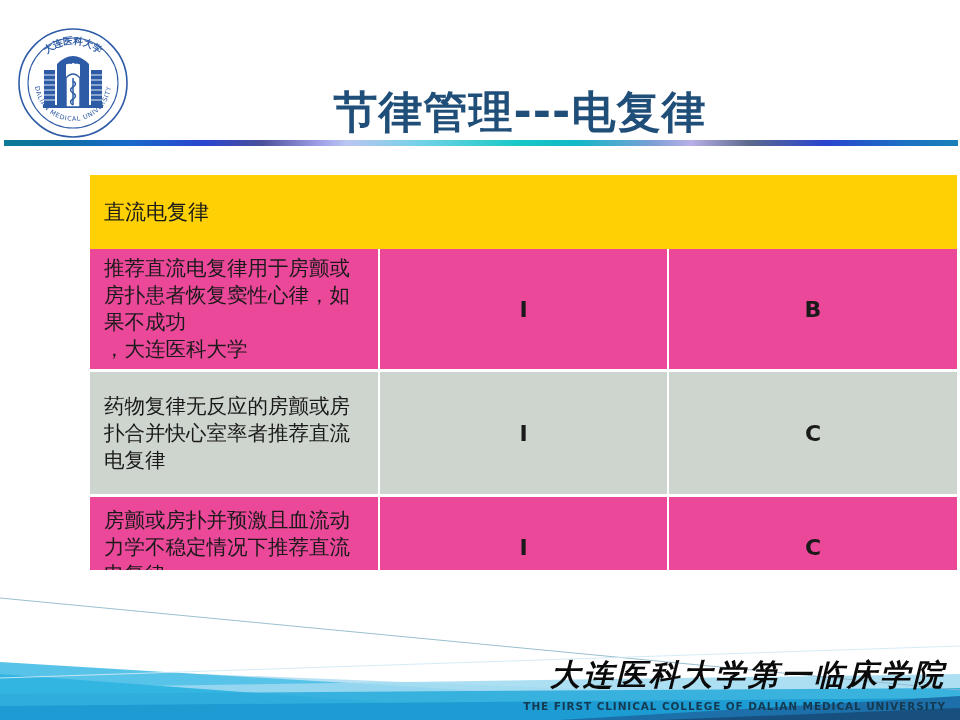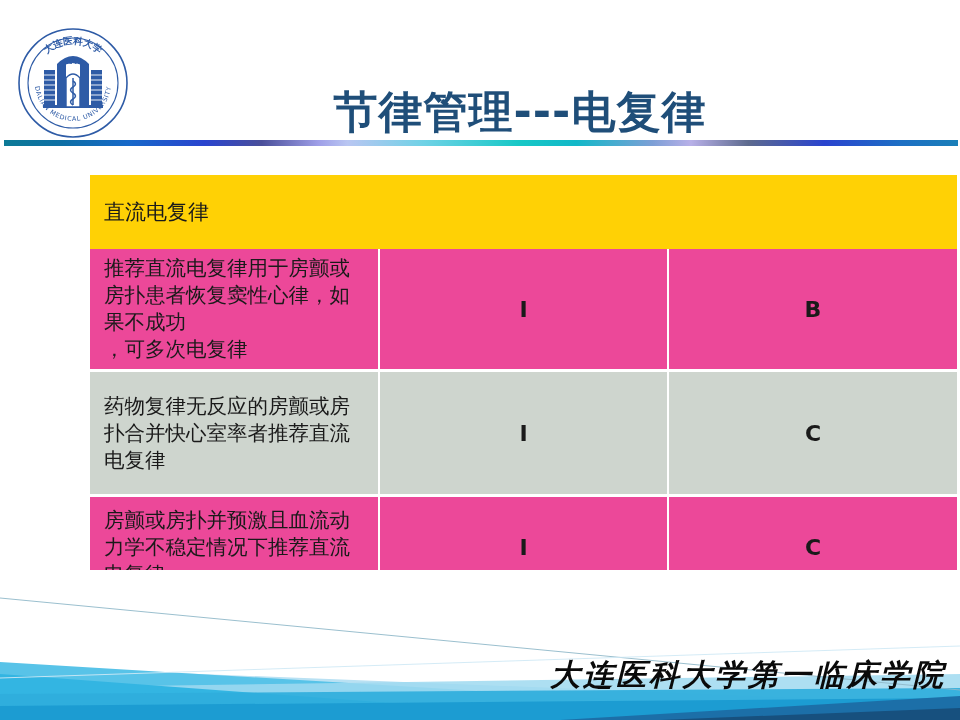--- a/index.html
+++ b/index.html
@@ -222,21 +222,21 @@
 
   <div class="title-rule"></div>
 
   <table class="guide-table">
     <tbody>
       <tr>
         <td class="cat-head" colspan="3">直流电复律</td>
       </tr>
 
       <tr class="row-light r1">
-        <td class="rec-text" style="width:765px;"><span>推荐直流电复律用于房颤或房扑患者恢复窦性心律，如果不成功</span><br><span>，可多次电复律</span></td>
+        <td class="rec-text" style="width:765px;"><span>推荐直流电复律用于房颤或房扑患者恢复窦性心律，如果不成功</span><br><span>，大连医科大学</span></td>
         <td class="rec-class" style="width:48px;">I</td>
         <td class="rec-level" style="width:54px;">B</td>
       </tr>
 
       <tr class="row-sep">
         <td colspan="3"></td>
       </tr>
 
       <tr class="row-dark r2">
         <td class="rec-text">药物复律无反应的房颤或房扑合并快心室率者推荐直流电复律</td>
@@ -266,14 +266,15 @@
       <polygon points="0,124 960,118 960,150 0,150" fill="#2FAEDC" opacity="0.92"></polygon>
       <polygon points="0,136 960,128 960,150 0,150" fill="#1C9CD2"></polygon>
       <polygon points="560,150 960,126 960,150" fill="#1C6FA8"></polygon>
       <polygon points="660,150 960,138 960,150" fill="#17507E"></polygon>
       <polyline points="0,28 960,120" fill="none" stroke="#8FB8C8" stroke-width="0.9"></polyline>
       <polyline points="0,108 960,76" fill="none" stroke="#cfe9f5" stroke-width="0.9"></polyline>
     </svg>
   </div>
 
   <div class="footer-cn">大连医科大学第一临床学院</div>
+  <div class="footer-en">THE FIRST CLINICAL COLLEGE OF DALIAN MEDICAL UNIVERSITY</div>
 
 </div>
 
 </body></html>

